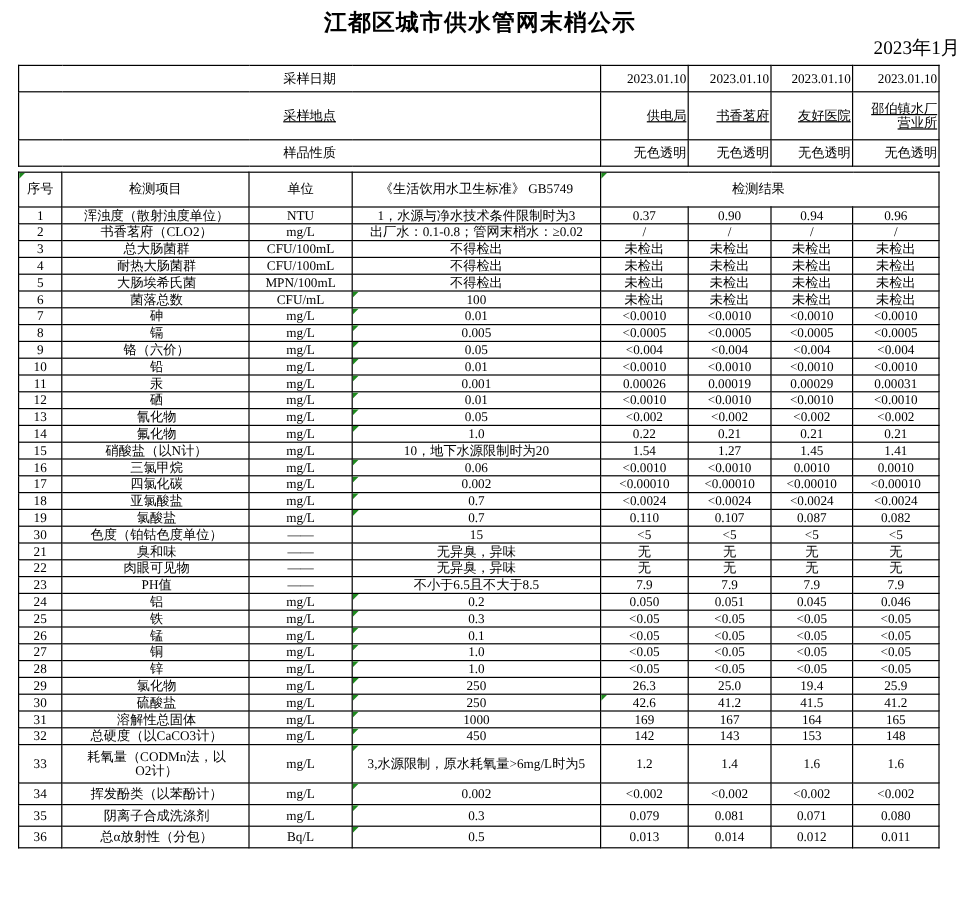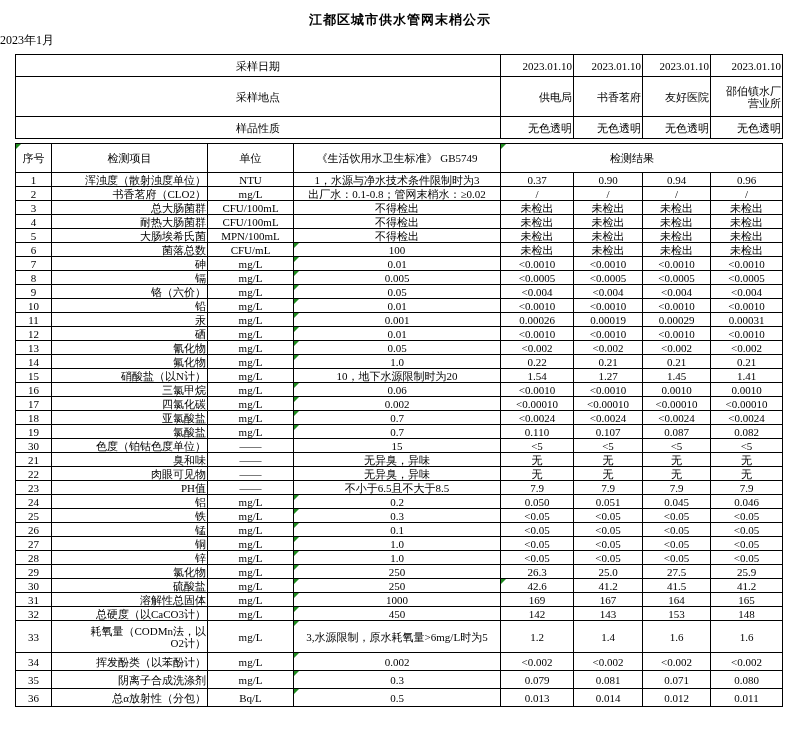--- a/index.html
+++ b/index.html
@@ -1,28 +1,28 @@
 <!DOCTYPE html>
 <html style="--mk: #1e8a1e;"><head>
 <meta charset="utf-8">
 <style>
   html,body { margin:0; padding:0; background:#fff; color:#000;
     font-family:"Liberation Serif","DejaVu Serif",serif; }
   .page { width:800px; height:751px; position:relative; background:#fff; overflow:hidden; }
   .title { text-align:center; font-family:"Liberation Sans","DejaVu Sans",sans-serif;
-    font-weight:bold; font-size:13px; line-height:26px; margin-top:7px; letter-spacing:1px; }
-  .subtitle { text-align:left; font-size:12px; line-height:15px; margin-bottom:6px; }
+    font-weight:bold; font-size:19px; line-height:26px; margin-top:7px; letter-spacing:1px; }
+  .subtitle { text-align:right; font-size:16px; line-height:15px; margin-bottom:6px; }
   table { border-collapse:collapse; table-layout:fixed; width:767px; margin-left:15px; }
   td, th { border:1px solid #000; font-size:11px; line-height:12px; padding:0 1px;
     text-align:center; vertical-align:middle; font-weight:normal; overflow:hidden;
     position:relative; word-break:break-all; }
   #main-table { margin-top:4px; }
-  .r22 { height:22px; } .r40 { height:40px; } .r29 { height:29px; }
+  .r22 { height:22px; } .r40 { height:40px;text-decoration:underline; } .r29 { height:29px; }
   .r14 { height:14px; } .r18 { height:18px; } .r32 { height:32px; }
-  .item-cell { text-align:right; padding-left:3px; white-space:pre-line; }
+  .item-cell { text-align:center; padding-left:3px; white-space:pre-line; }
   .val-cell  { white-space:pre-line;text-align:right; }
   .result-hdr { padding-right:20px; }
   .mk::before { content:""; position:absolute; top:0; left:0; width:0; height:0;
     border-top:5px solid var(--mk,#1e8a1e); border-right:5px solid transparent; }
 </style>
 </head>
 <body>
 
 <div class="page">
   <div class="title">江都区城市供水管网末梢公示</div>
@@ -366,21 +366,21 @@
           <td>&lt;0.05</td>
           <td>&lt;0.05</td>
         </tr>
         <tr class="r14">
           <td>29</td>
           <td class="item-cell">氯化物</td>
           <td>mg/L</td>
           <td class="mk">250</td>
           <td>26.3</td>
           <td>25.0</td>
-          <td>27.5</td>
+          <td>19.4</td>
           <td>25.9</td>
         </tr>
         <tr class="r14">
           <td>30</td>
           <td class="item-cell">硫酸盐</td>
           <td>mg/L</td>
           <td class="mk">250</td>
           <td class="mk">42.6</td>
           <td>41.2</td>
           <td>41.5</td>

